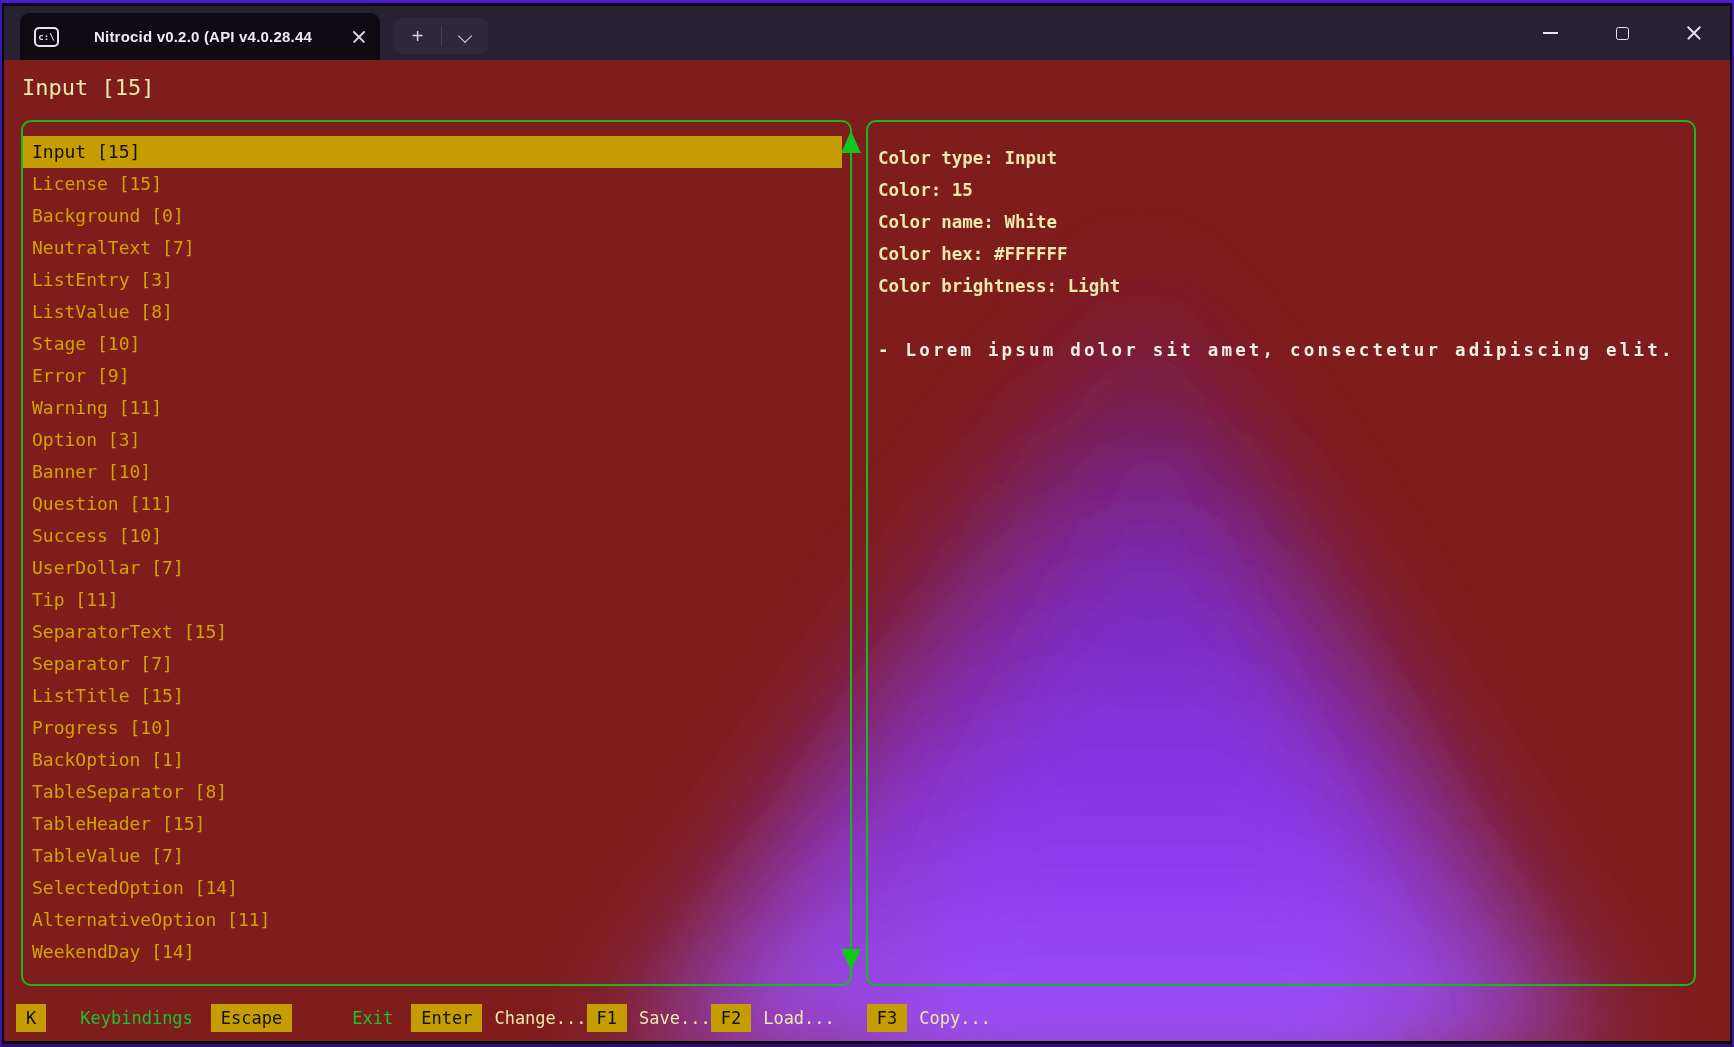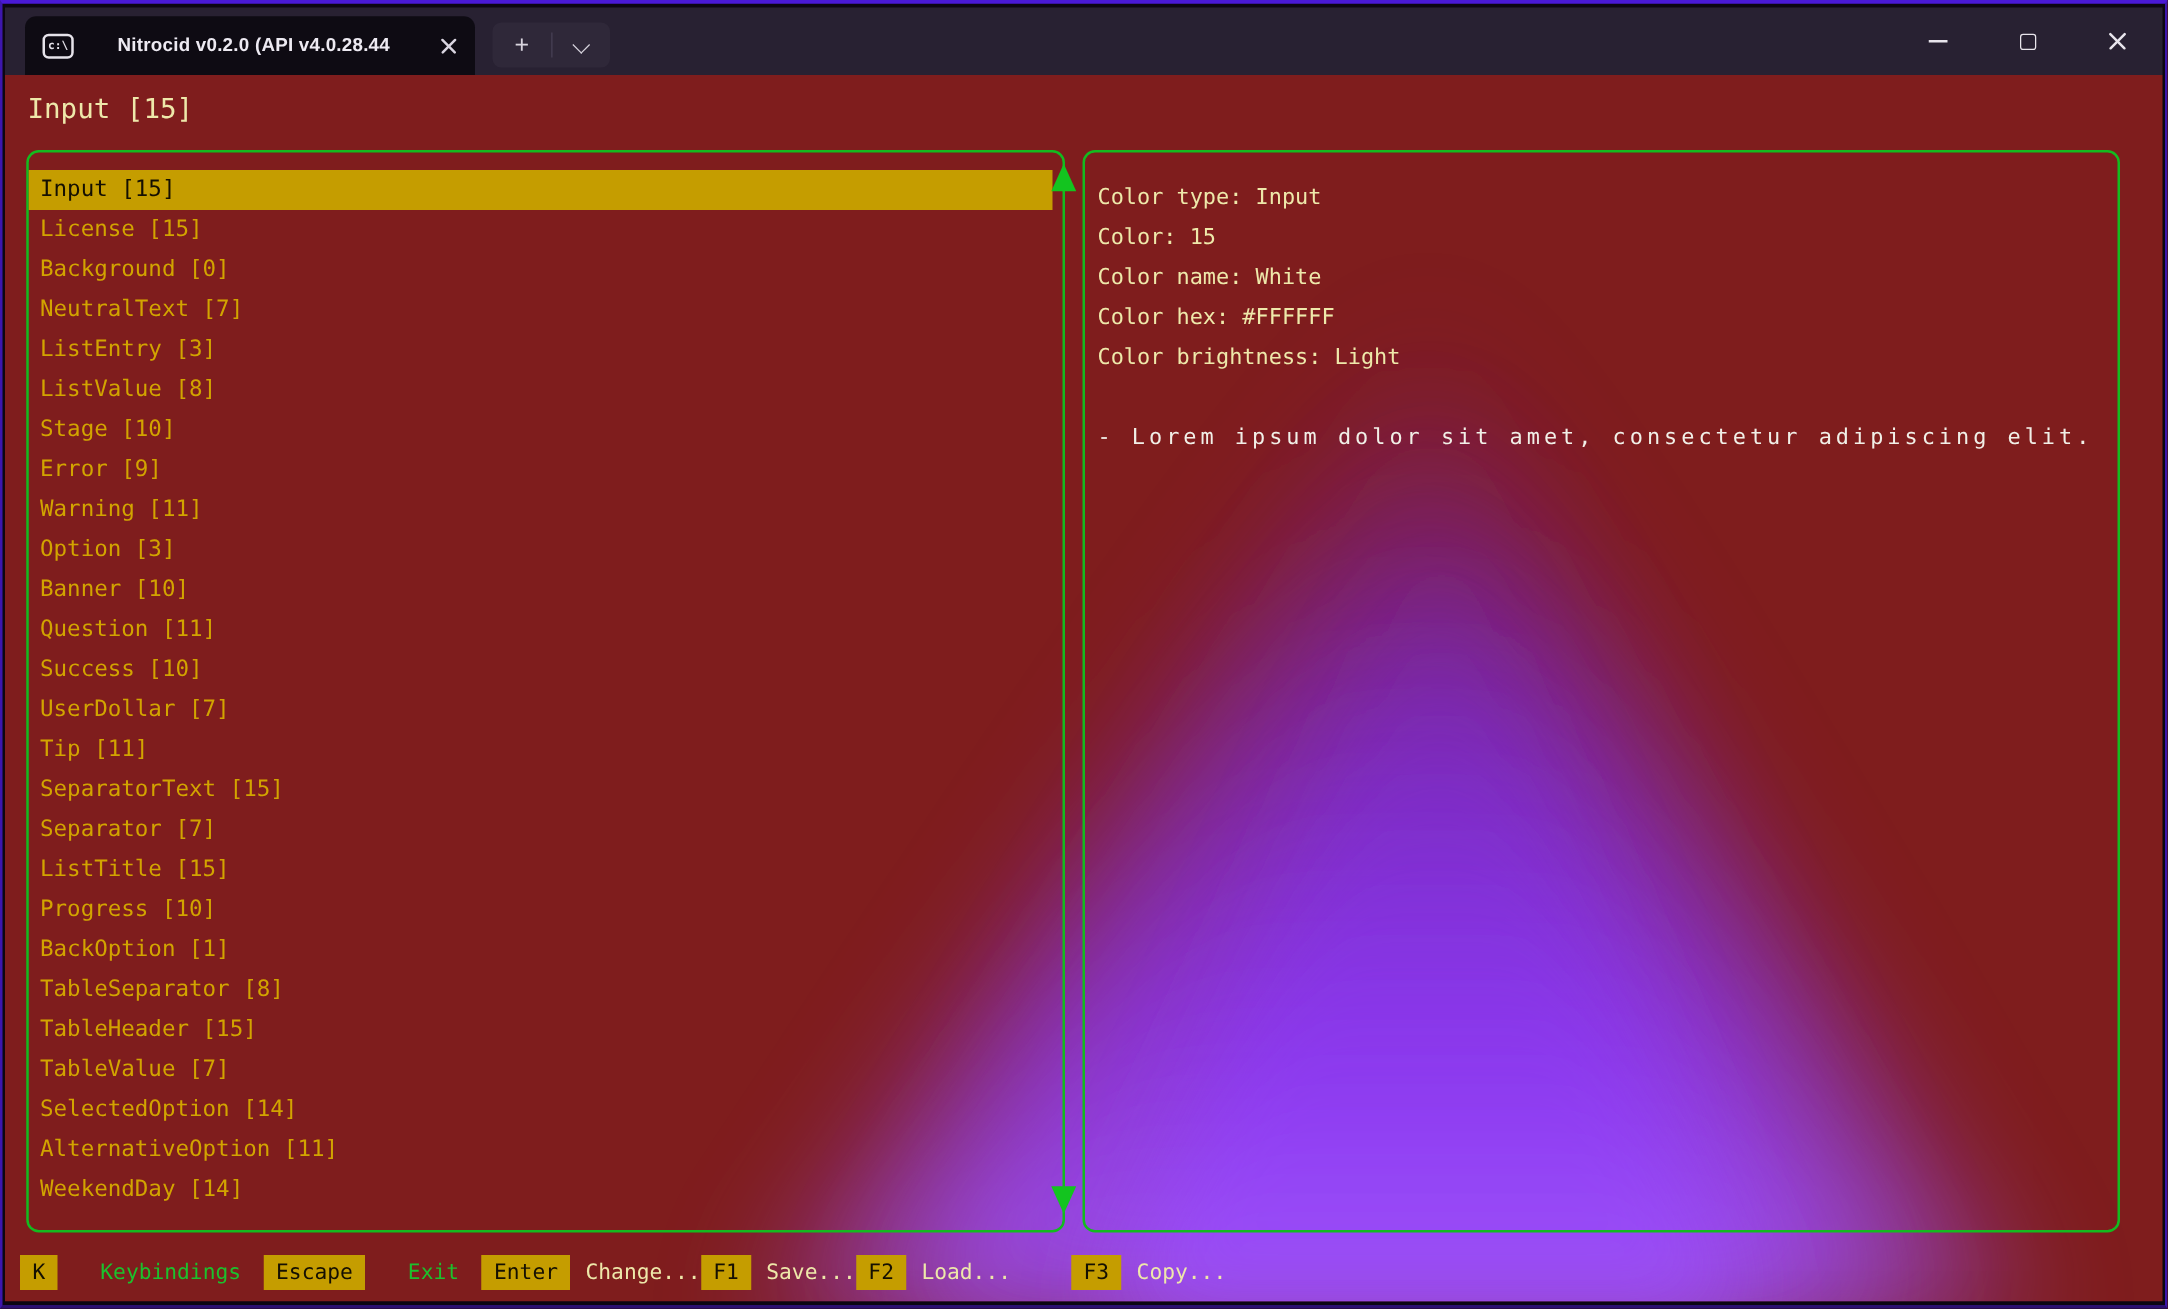--- a/index.html
+++ b/index.html
@@ -98,39 +98,39 @@
     right:-11px; top:9px;
     border-left:10px solid transparent; border-right:10px solid transparent;
     border-bottom:22px solid #13c41f;
   }
   .scroll-down {
     right:-11px; bottom:13px;
     border-left:10px solid transparent; border-right:10px solid transparent;
     border-top:22px solid #13c41f;
   }
 
-  .details { position:absolute; inset:0; padding:20px 0 0 10px; }
+  .details { position:absolute; inset:0; padding:20px 0 0 10px;font-weight:bold; }
   .detail-line { height:32px; line-height:32px; color:#eee8aa; font-size:17.5px; white-space:nowrap; }
   .detail-desc {
     margin-top:32px; height:32px; line-height:32px;
     color:#f1efe7; font-size:17.5px; letter-spacing:3.2px; white-space:nowrap;
   }
 
   
   .statusbar {
     position:absolute; left:0; right:0; bottom:4px; height:38px; z-index:2;
     display:flex; align-items:center; font-size:17px;
   }
   .status-item { display:flex; align-items:center; }
   .status-item:nth-child(1) { margin-left:12px; }
-  .status-item:nth-child(2) { margin-left:18px; }
+  .status-item:nth-child(2) { margin-left:18px;gap:26px; }
   .status-item:nth-child(3) { margin-left:18px; }
   .status-item:nth-child(4) { }
   .status-item:nth-child(5) { }
-  .status-item:nth-child(6) { margin-left:28px;padding-left:20px; }
+  .status-item:nth-child(6) { margin-left:12px;padding-left:20px; }
   .status-key {
     background:#c59d00; color:#151002; padding:4px 10px; white-space:pre;
   }
   .status-label { margin-left:12px; white-space:pre; }
   .status-label.green { color:#1cc12d;margin-left:34px; }
   .status-label.cream { color:#eee8aa; }
 </style>
 </head>
 <body>
 

